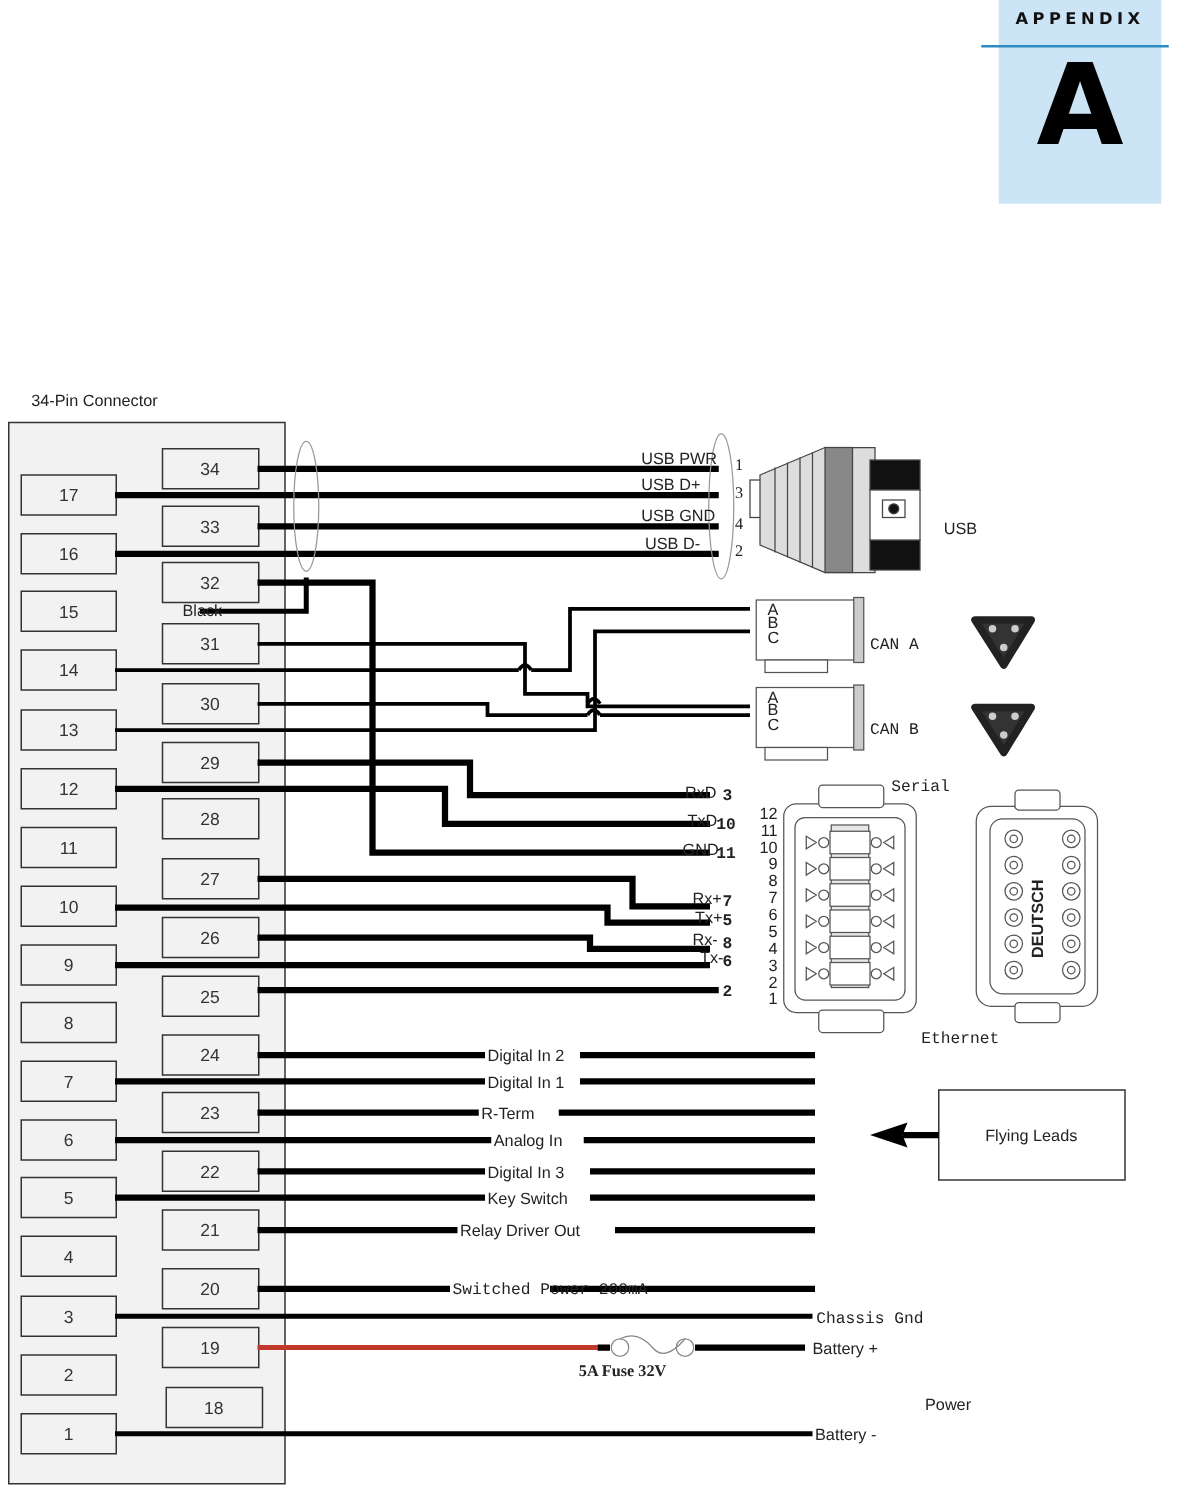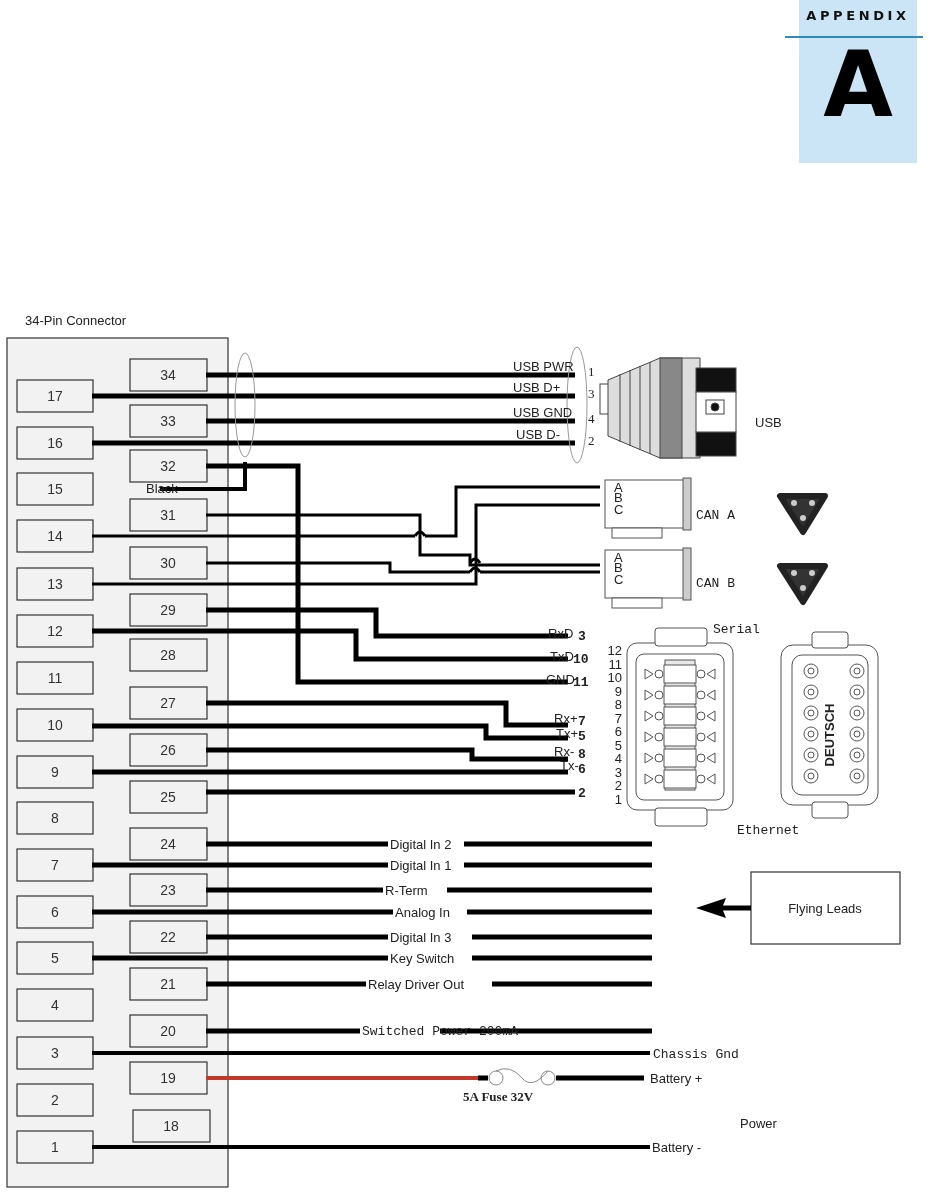--- a/index.html
+++ b/index.html
@@ -1,17 +1,17 @@
 <!DOCTYPE html>
 <html><head>
 <meta charset="utf-8">
 <style>
   html,body{margin:0;padding:0;background:#fff;}
   body{width:951px;height:1194px;position:relative;overflow:hidden;font-family:"Liberation Sans",sans-serif;}
-  #appendix-box{position:absolute;left:799px;top:0;width:118px;height:163px;background:#cce5f6;}
+  #appendix-box{position:absolute;left:799px;top:0;width:130px;height:163px;background:#cce5f6;}
   #appendix-label{position:absolute;left:0;right:0;top:8px;text-align:center;font-family:"DejaVu Sans",sans-serif;font-weight:bold;font-size:13px;letter-spacing:3.6px;color:#111;}
   #appendix-rule{position:absolute;left:-14px;right:-6px;top:36px;height:2px;background:#2e8bc0;}
   #appendix-letter{position:absolute;left:0;right:0;top:40px;text-align:center;font-family:"DejaVu Sans",sans-serif;font-weight:bold;font-size:90px;line-height:90px;color:#000;}
   svg{position:absolute;left:0;top:0;}
   .pinbox{fill:#f2f2f2;stroke:#333;stroke-width:1.2;}
   .pintxt{font-family:"Liberation Sans",sans-serif;font-size:14px;fill:#333;text-anchor:middle;}
   .wire{stroke:#000;fill:none;stroke-linejoin:miter;}
   .lbl{font-family:"Liberation Sans",sans-serif;font-size:13px;fill:#222;}
   .mono{font-family:"Liberation Mono",monospace;}
 </style>

